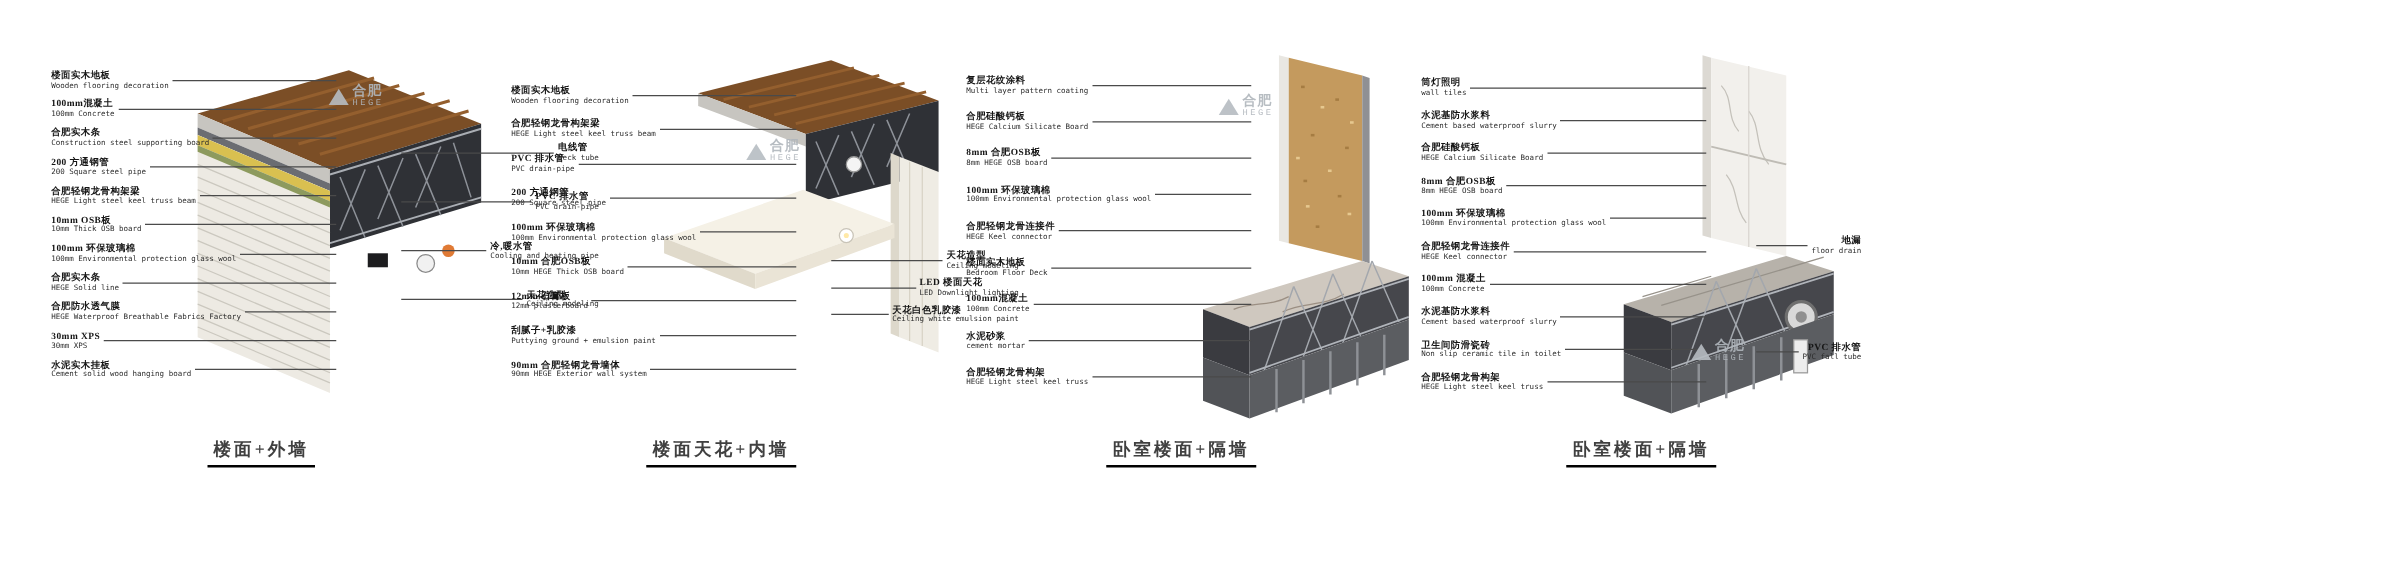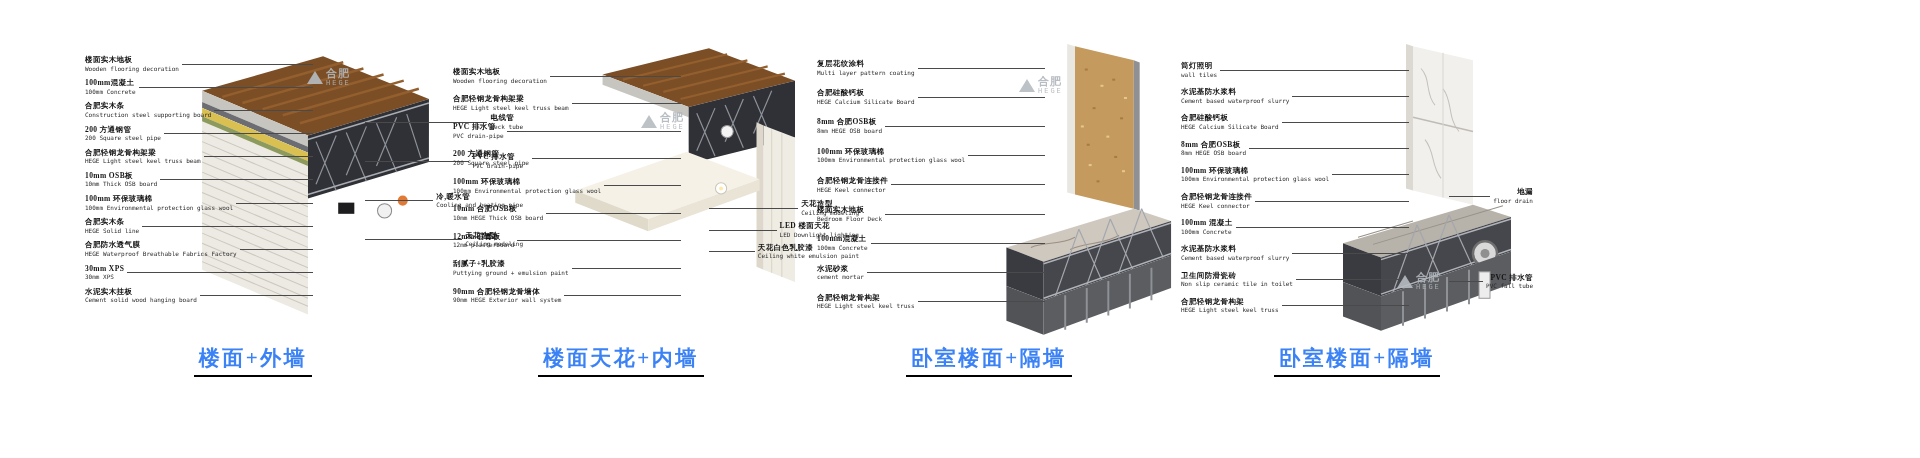--- a/index.html
+++ b/index.html
@@ -1,18 +1,18 @@
 <!DOCTYPE html>
 <html><head>
 <meta charset="utf-8">
 <style>
   * { margin:0; padding:0; box-sizing:border-box; }
   html,body { width:1920px; height:458px; background:#ffffff; overflow:hidden;
               font-family:"Liberation Serif","DejaVu Sans",serif; }
-  .board { position:relative; width:1920px; height:458px; display:flex; padding-left:69px; background:#fff; }
+  .board { position:relative; width:1920px; height:458px; display:flex; padding-left:25px; background:#fff; }
   .panel { position:relative; flex:0 0 368px; height:458px; }
 
   
   .illus { position:absolute; z-index:1; }
   .p1 .illus { left:118px; top:42px; width:252px; height:305px; }
   .p2 .illus { left:120px; top:40px; width:238px; height:305px; }
   .p3 .illus { left:172px; top:38px; width:196px; height:305px; }
   .p4 .illus { left:140px; top:38px; width:200px; height:305px; }
 
   
@@ -29,21 +29,21 @@
   .callout { display:flex; align-items:center; }
   .callout-text { flex:0 0 auto; }
   .zh { font-size:7.5px; font-weight:700; color:#141414; white-space:nowrap; line-height:1.15; letter-spacing:.4px; }
   .en { font-size:6px; color:#2b2b2b; white-space:nowrap; line-height:1.1; margin-top:1px;
         font-family:"DejaVu Sans Mono","Liberation Mono",monospace; }
   .leader { flex:1 1 auto; min-width:6px; height:1px; background:#4a4a4a; margin-left:3px; }
   .labels-right .leader { margin-left:0; margin-right:3px; }
 
   
   .panel-title { position:absolute; top:344px; left:0; width:100%; text-align:center; z-index:5; }
-  .panel-title span { display:inline-block; font-size:21px; font-weight:700; color:#3b82f6;
+  .panel-title span { display:inline-block; font-size:14px; font-weight:700; color:#404040;
     letter-spacing:2.5px; border-bottom:2px solid #000; padding:0 5px 3px; }
 
   
   .watermark { position:absolute; display:flex; align-items:flex-start; gap:3px; z-index:4; opacity:.9; }
   .wm-mountain { width:0; height:0; border-left:8px solid transparent; border-right:8px solid transparent;
     border-bottom:13px solid #b6bcc2; margin-top:3px; }
   .wm-text { display:flex; flex-direction:column; line-height:1.05; }
   .wm-zh { font-size:11px; font-weight:700; color:#b0b6bc; letter-spacing:1px; }
   .wm-en { font-size:7px; color:#b0b6bc; letter-spacing:2px; font-family:Liberation Mono, monospace; }
   .p1 .watermark { left:238px; top:68px; }

